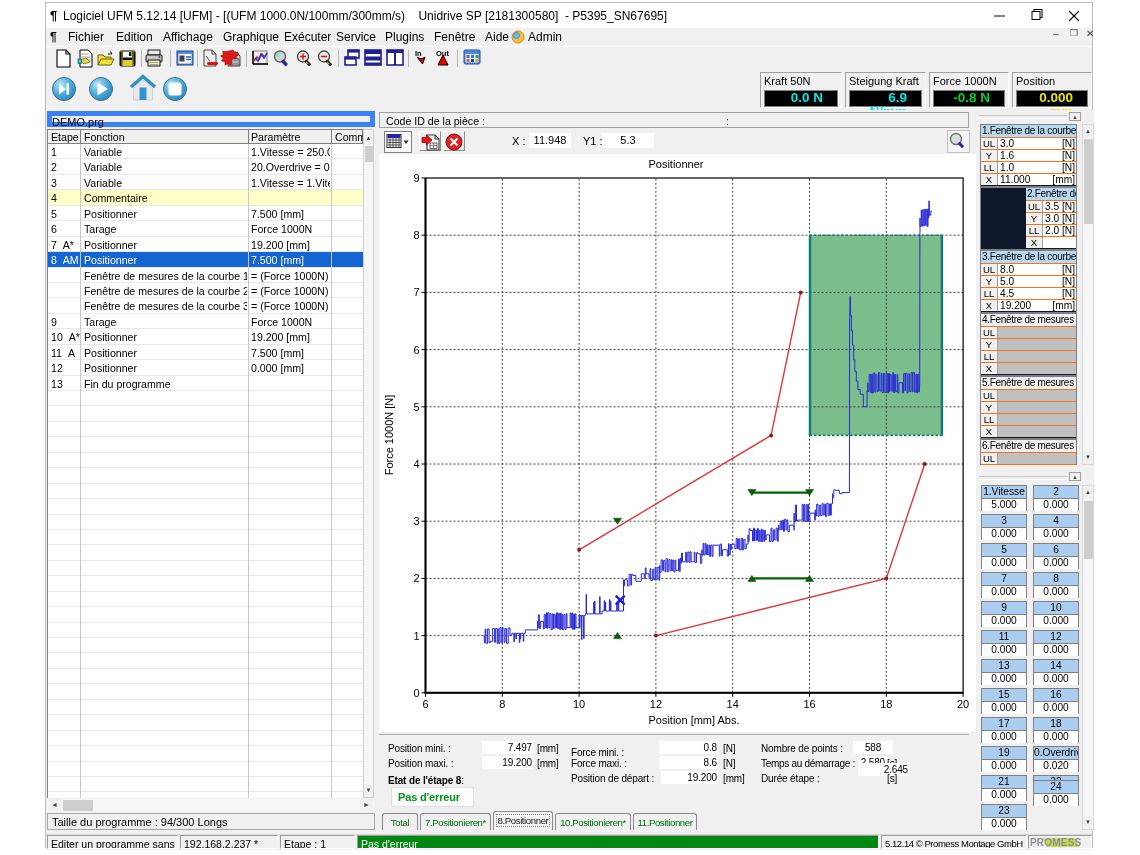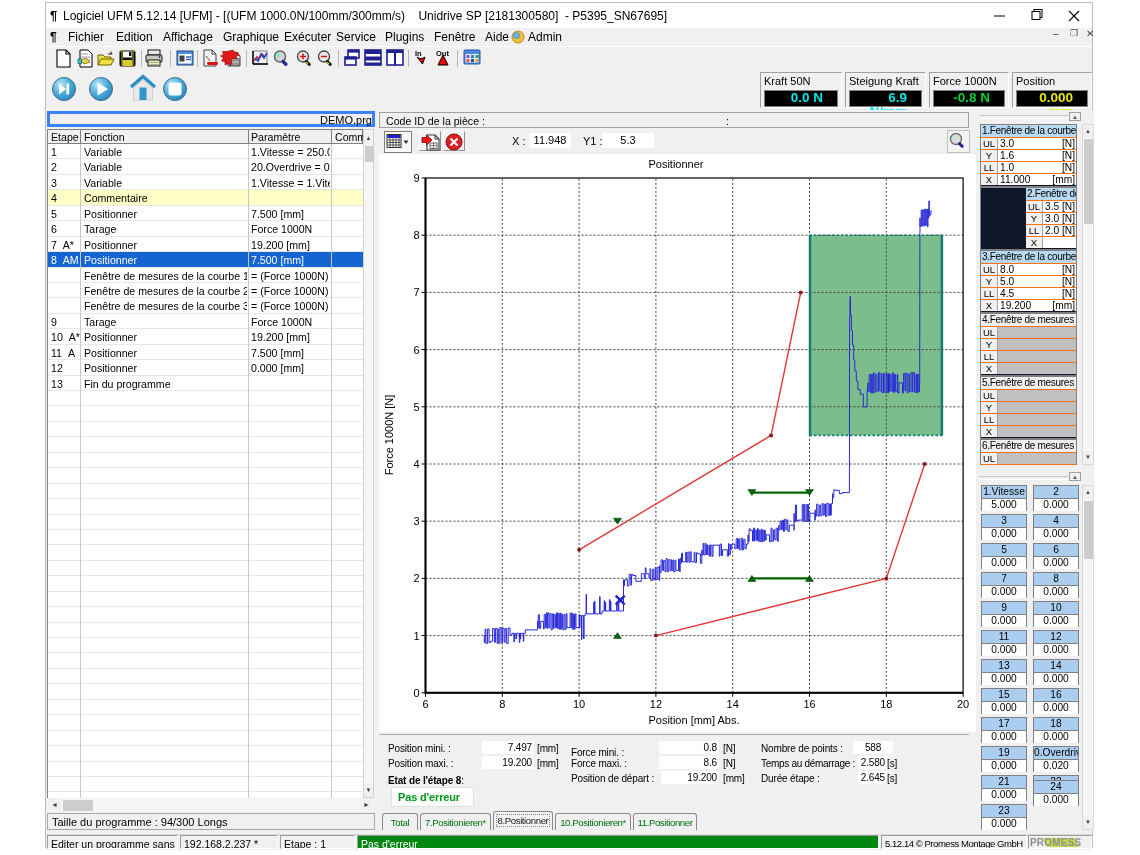--- a/index.html
+++ b/index.html
@@ -13,21 +13,21 @@
 #toolbar{position:absolute;left:0;top:43px;width:100%;height:23px;background:#f0f0f0;border-top:1px solid #fff;}
 .tsep{position:absolute;top:3px;width:1px;height:17px;background:#b8b8b8;}
 #bigrow{position:absolute;left:0;top:66px;width:100%;height:42px;background:#f0f0f0;}
 .lcd{position:absolute;top:3px;height:36px;background:#f0f0f0;border:1px solid #a0a0a0;border-right-color:#fff;border-bottom-color:#fff;box-sizing:border-box;}
 .lcd .lbl{position:absolute;left:3px;top:2px;font-size:11px;}
 .lcd .scr{position:absolute;left:3px;right:3px;top:17px;height:15px;background:#000;border:1px solid #808080;text-align:right;font-size:13.5px;font-weight:bold;line-height:14px;padding-right:14px;}
 #statusbar{position:absolute;left:0;top:831px;width:100%;height:15px;background:#f0f0f0;font-size:11px;border-top:1px solid #d8d8d8;}
 .sseg{position:absolute;top:0px;height:14px;border:1px solid;border-color:#9d9d9d #fff #fff #9d9d9d;padding:2px 3px 0 3px;box-sizing:border-box;white-space:nowrap;overflow:hidden;font-size:10.5px;}
 
 #lpane{position:absolute;left:1px;top:107px;width:329px;height:721px;background:#f0f0f0;}
-#demohdr{position:absolute;left:0;top:1px;width:328px;height:16px;border:3px solid #3b82f6;box-sizing:border-box;text-align:right;font-size:11px;padding-top:0;background:#f0f0f0;}
+#demohdr{position:absolute;left:0;top:1px;width:328px;height:16px;border:5px solid #3b82f6;box-sizing:border-box;text-align:left;font-size:11px;padding-top:0;background:#f0f0f0;}
 #tbl{position:absolute;left:0;top:19px;width:316px;height:654px;background:#fff;border-left:1px solid #808080;box-sizing:border-box;}
 .trow{position:relative;width:100%;height:15.45px;font-size:10.6px;border-bottom:1px solid #e8e8e8;box-sizing:border-box;white-space:nowrap;}
 .trow .c1{position:absolute;left:3px;top:2px;width:30px;overflow:hidden;}
 .trow .c2{position:absolute;left:36px;top:2px;width:163px;overflow:hidden;}
 .trow .c3{position:absolute;left:203px;top:2px;width:79px;overflow:hidden;}
 .trow .c4{position:absolute;left:286px;top:1px;width:29px;overflow:hidden;}
 .vline{position:absolute;top:0;bottom:0;width:1px;background:#c8c8c8;}
 #thdr{position:absolute;left:0;top:19px;width:316px;height:15px;background:#f0f0f0;border:1px solid #808080;border-top:1px solid #808080;box-sizing:border-box;font-size:10.6px;}
 
 #cpane{position:absolute;left:333px;top:107px;width:598px;height:721px;background:#f0f0f0;}
@@ -675,21 +675,21 @@
 <span style="position:absolute;left:344px;top:23px;">[N]</span>
 <span style="position:absolute;left:192px;top:38px;">Position de départ :</span>
 <div class="ifld" style="left:282px;top:36px;width:58px;">19.200</div>
 <span style="position:absolute;left:344px;top:38px;">[mm]</span>
 <span style="position:absolute;left:382px;top:8px;">Nombre de points :</span>
 <div class="ifld" style="left:474px;top:6px;width:40px;text-align:center;">588</div>
 <span style="position:absolute;left:382px;top:23px;letter-spacing:-0.3px;">Temps au démarrage :</span>
 <div class="ifld" style="left:479px;top:21px;width:29px;">2.580</div>
 <span style="position:absolute;left:508px;top:23px;">[s]</span>
 <span style="position:absolute;left:382px;top:38px;">Durée étape :</span>
-<div class="ifld" style="left:479px;top:36px;width:29px;">2.645</div>
+<div class="ifld" style="left:479px;top:28px;width:52px;">2.645</div>
 <span style="position:absolute;left:508px;top:38px;">[s]</span>
 <span style="position:absolute;left:9px;top:40px;font-weight:bold;">Etat de l'étape 8<span style="font-weight:normal;">:</span></span>
 <div style="position:absolute;left:12px;top:52px;width:83px;height:20px;background:#fdfdfd;border:1px solid #e0e0e0;color:#009618;font-weight:bold;font-size:11px;padding:3px 0 0 6px;box-sizing:border-box;">Pas d'erreur</div>
 </div>
 <div id="tabrow" style="position:absolute;left:0;top:701px;width:598px;height:20px;">
 <div class="tab" style="left:3px;width:36px;">Total</div>
 <div class="tab" style="left:41px;width:71px;">7.Positionieren*</div>
 <div class="tab atab" style="left:114px;width:60px;">8.Positionner</div>
 <div class="tab" style="left:176px;width:76px;">10.Positionieren*</div>
 <div class="tab" style="left:254px;width:64px;">11.Positionner</div>

